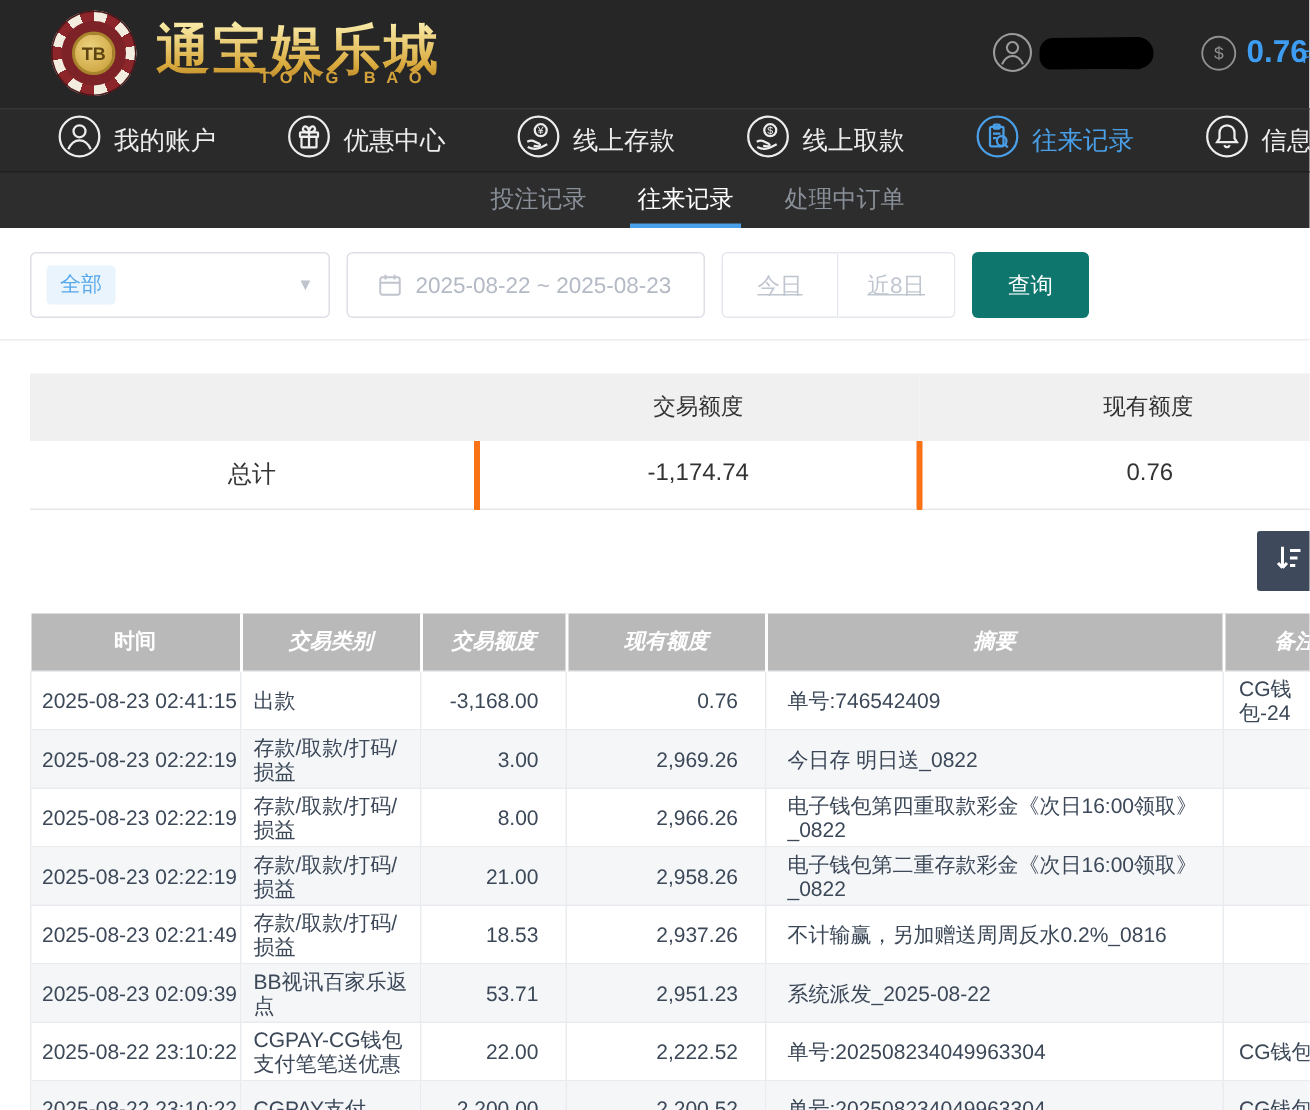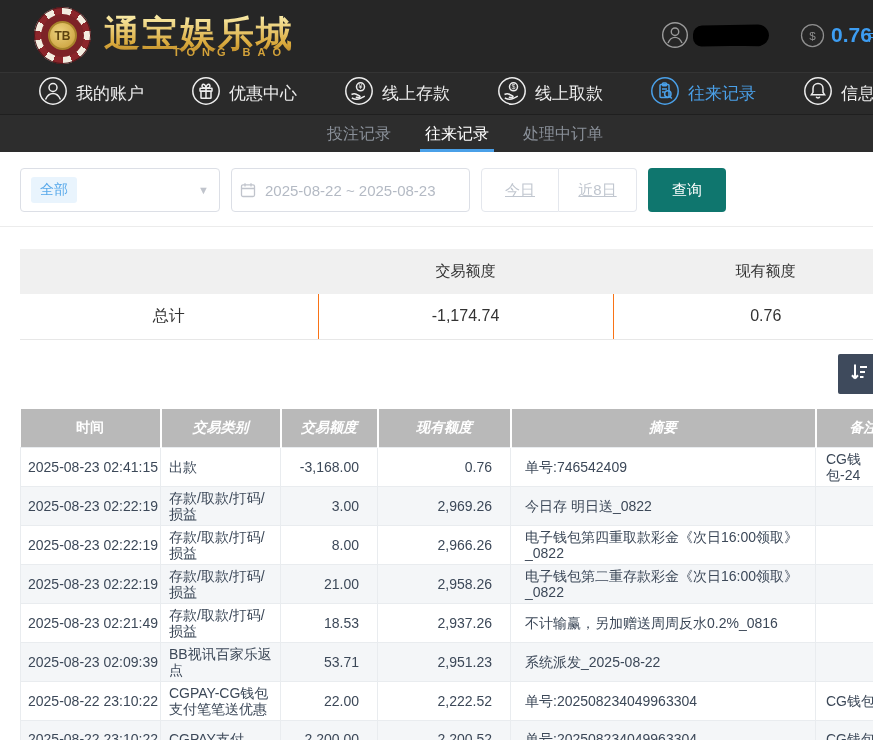--- a/index.html
+++ b/index.html
@@ -51,40 +51,40 @@
     height:3px; background:#4aa0e8; }
 
   
   .filter-bar { display:flex; align-items:center; gap:11px; padding:16px 0 14px 20px;
     border-bottom:1px solid #ececec; }
   .type-select { width:200px; height:44px; border:1px solid #dcdfe6; border-radius:4px;
     display:flex; align-items:center; justify-content:space-between; padding:0 10px; cursor:pointer; }
   .select-tag { background:#e9f4fd; color:#57a8ea; font-size:14px; padding:4px 9px; border-radius:3px; }
   .caret-down { color:#c0c4cc; font-size:11px; }
   .date-range { width:239px; height:44px; border:1px solid #dcdfe6; border-radius:4px;
-    display:flex; align-items:center; gap:9px; padding:0 8px; cursor:pointer; }
+    display:flex; align-items:center; gap:9px; padding:0 20px; cursor:pointer; }
   .date-range svg { width:16px; height:16px; color:#c0c4cc; flex:none; }
   .date-range-text { color:#b4bac4; font-size:15px; white-space:nowrap; }
   .quick-group { display:flex; }
   .quick-btn { width:78px; height:44px; background:#fff; border:1px solid #e4e7ed;
     color:#c0c6cf; font-size:15px; cursor:pointer; font-family:inherit;text-decoration:underline; }
   .quick-btn + .quick-btn { border-left:none; }
   .quick-btn:first-child { border-radius:4px 0 0 4px; }
   .quick-btn:last-child { border-radius:0 4px 4px 0; }
   .search-btn { width:78px; height:44px; margin-left:0; background:#0f766e; border:none;
     border-radius:4px; color:#fff; font-size:15px; cursor:pointer; font-family:inherit; }
 
   
   .summary-wrap { margin:22px 0 0 20px; }
   .summary-table { width:898px; border-collapse:collapse; table-layout:fixed; }
   .summary-table th { background:#f0f0f0; height:45px; font-size:15px; font-weight:normal;
     color:#333; text-align:center; }
   .summary-table td { height:45px; font-size:16px; color:#333; text-align:center;
     border-bottom:1px solid #e7e7e7; }
-  .summary-table td + td { border-left:1px solid #f97316;margin-left:24px; }
+  .summary-table td + td { border-left:4px solid #f97316;margin-left:24px; }
 
   
   .sort-row { position:relative; height:40px; margin-top:14px; }
   .sort-button { position:absolute; left:838px; top:0; width:42px; height:40px;
     background:#3e4a5c; border:none; border-radius:2px; cursor:pointer;
     display:flex; align-items:center; justify-content:center; }
   .sort-button svg { width:24px; height:24px; color:#fff; }
 
   
   .tx-wrap { margin:15px 0 0 20px; }

